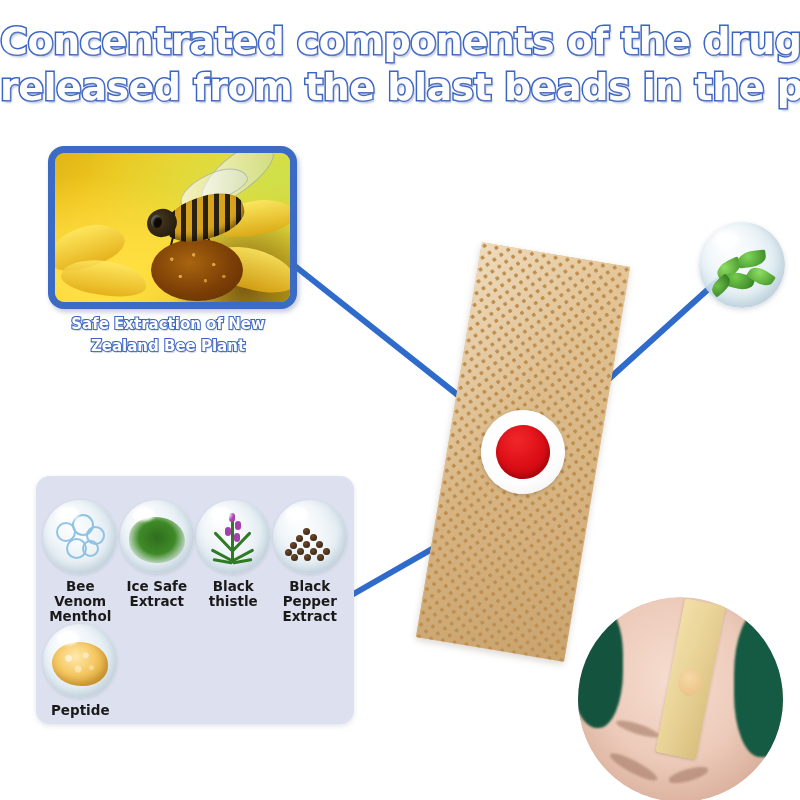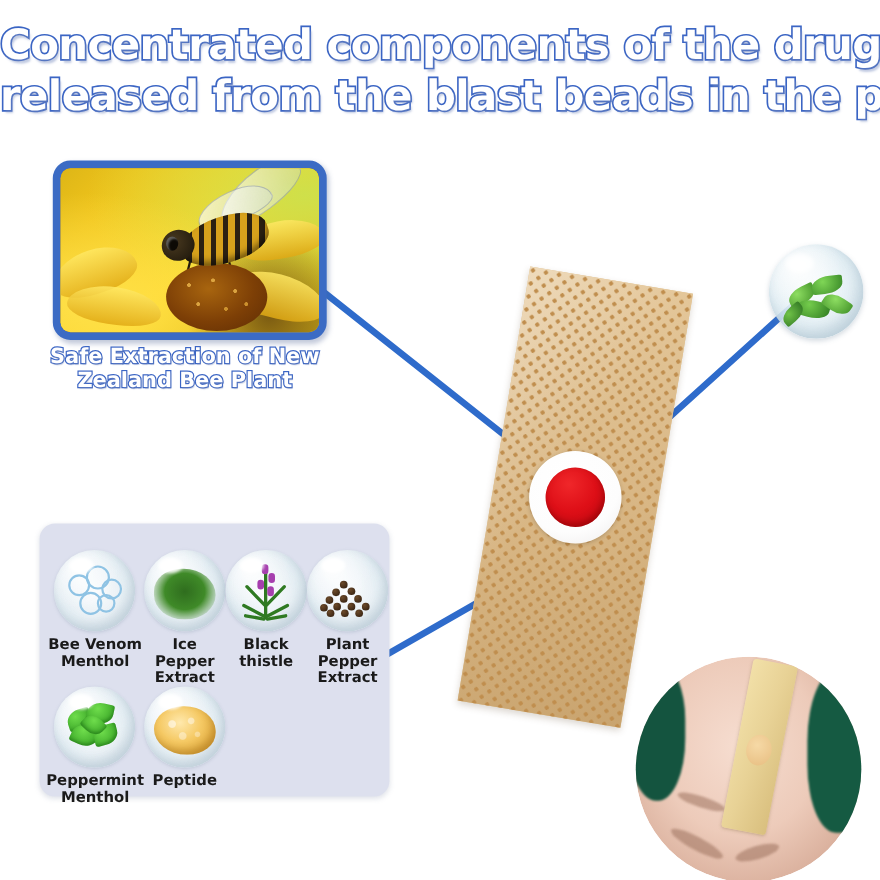--- a/index.html
+++ b/index.html
@@ -60,21 +60,21 @@
   .wing{position:absolute;border-radius:60% 40% 50% 50%/70% 60% 40% 30%;
         background:linear-gradient(120deg,rgba(255,255,255,.72),rgba(200,215,235,.32));
         border:1px solid rgba(120,130,150,.45);}
   .wing.w1{left:136px;top:4px;width:86px;height:34px;transform:rotate(-36deg);}
   .wing.w2{left:122px;top:20px;width:70px;height:26px;transform:rotate(-20deg);}
   .leg{position:absolute;width:2px;background:#241a0c;transform-origin:top center;}
 
   .bee-label{
     position:absolute;left:34px;top:313px;width:268px;text-align:center;
     font-family:"DejaVu Sans","Liberation Sans",sans-serif;
-    font-weight:bold;font-size:19px;line-height:22px;
+    font-weight:bold;font-size:15px;line-height:22px;
     color:#ffffff;-webkit-text-stroke:2.2px #3B65C4;paint-order:stroke fill;
     text-shadow:1px 2px 1px rgba(120,140,190,.4);
   }
   .bee-label .ln{display:block;white-space:nowrap;}
 
   
   .patch-wrap{position:absolute;left:448px;top:252px;width:150px;height:400px;
               transform:rotate(9.5deg);transform-origin:50% 50%;}
   .patch{position:absolute;inset:0;
     background-color:#dfc08d;
@@ -255,21 +255,21 @@
           <span class="ln">Bee Venom</span>
           <span class="ln">Menthol</span>
         </div>
       </div>
 
       <div class="ing-cell">
         <div class="ing-bub">
           <div class="grn"></div>
         </div>
         <div class="ing-label">
-          <span class="ln">Ice Pepper</span>
+          <span class="ln">Ice Safe</span>
           <span class="ln">Extract</span>
         </div>
       </div>
 
       <div class="ing-cell">
         <div class="ing-bub">
           <div class="thistle">
             <div class="spike" style="left:24px;top:6px;width:3px;height:46px;"></div>
             <div class="spike" style="left:24px;top:14px;width:3px;height:26px;transform:rotate(44deg);"></div>
             <div class="spike" style="left:24px;top:14px;width:3px;height:26px;transform:rotate(-44deg);"></div>
@@ -301,40 +301,25 @@
             <div class="pc" style="left:0px;top:21px;"></div>
             <div class="pc" style="left:12px;top:20px;"></div>
             <div class="pc" style="left:25px;top:20px;"></div>
             <div class="pc" style="left:38px;top:20px;"></div>
             <div class="pc" style="left:6px;top:26px;"></div>
             <div class="pc" style="left:19px;top:26px;"></div>
             <div class="pc" style="left:32px;top:26px;"></div>
           </div>
         </div>
         <div class="ing-label">
-          <span class="ln">Plant Pepper</span>
+          <span class="ln">Black Pepper</span>
           <span class="ln">Extract</span>
         </div>
       </div>
 
-      <div class="ing-cell">
-        <div class="ing-bub">
-          <div class="mint">
-            <div class="ml" style="left:2px;top:6px;width:22px;height:18px;transform:rotate(-18deg);"></div>
-            <div class="ml" style="left:20px;top:0px;width:24px;height:19px;transform:rotate(12deg);"></div>
-            <div class="ml" style="left:6px;top:20px;width:24px;height:19px;transform:rotate(24deg);"></div>
-            <div class="ml" style="left:26px;top:20px;width:22px;height:18px;transform:rotate(-14deg);"></div>
-            <div class="ml" style="left:16px;top:12px;width:20px;height:16px;transform:rotate(44deg);"></div>
-          </div>
-        </div>
-        <div class="ing-label">
-          <span class="ln">Peppermint</span>
-          <span class="ln">Menthol</span>
-        </div>
-      </div>
 
       <div class="ing-cell">
         <div class="ing-bub">
           <div class="ginger"></div>
         </div>
         <div class="ing-label">
           <span class="ln">Peptide</span>
           <span class="ln"></span>
         </div>
       </div>

